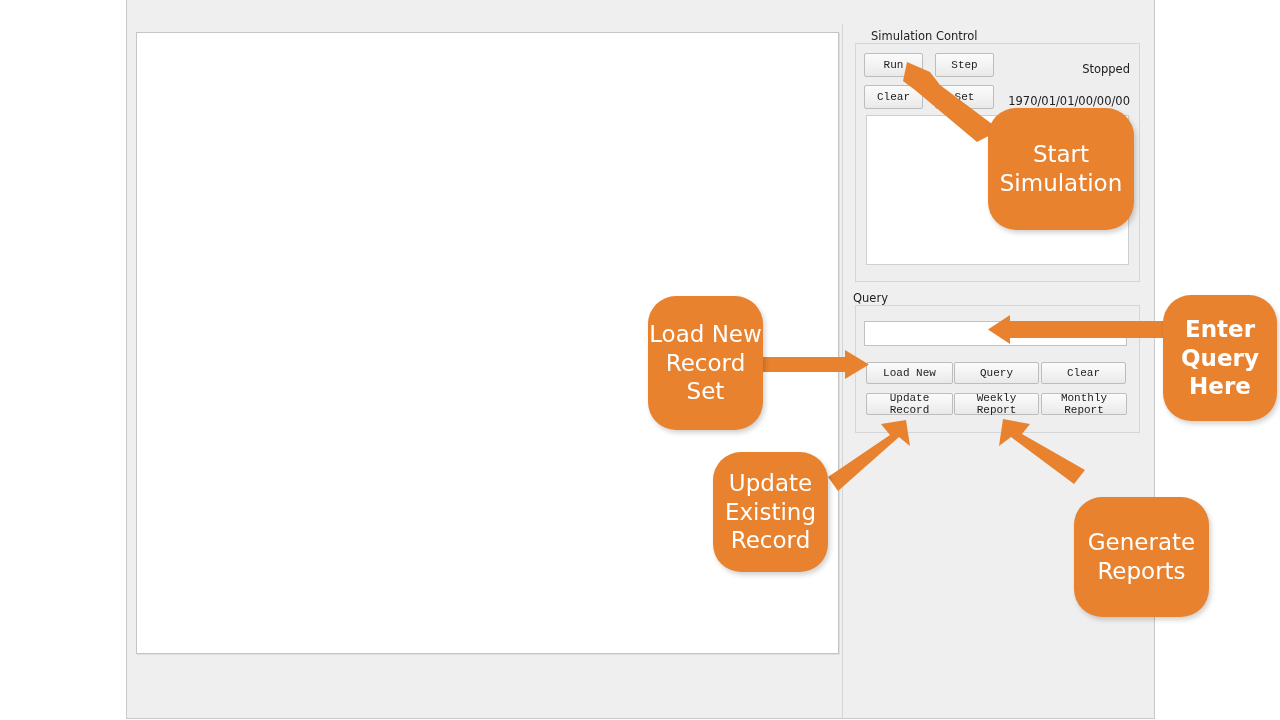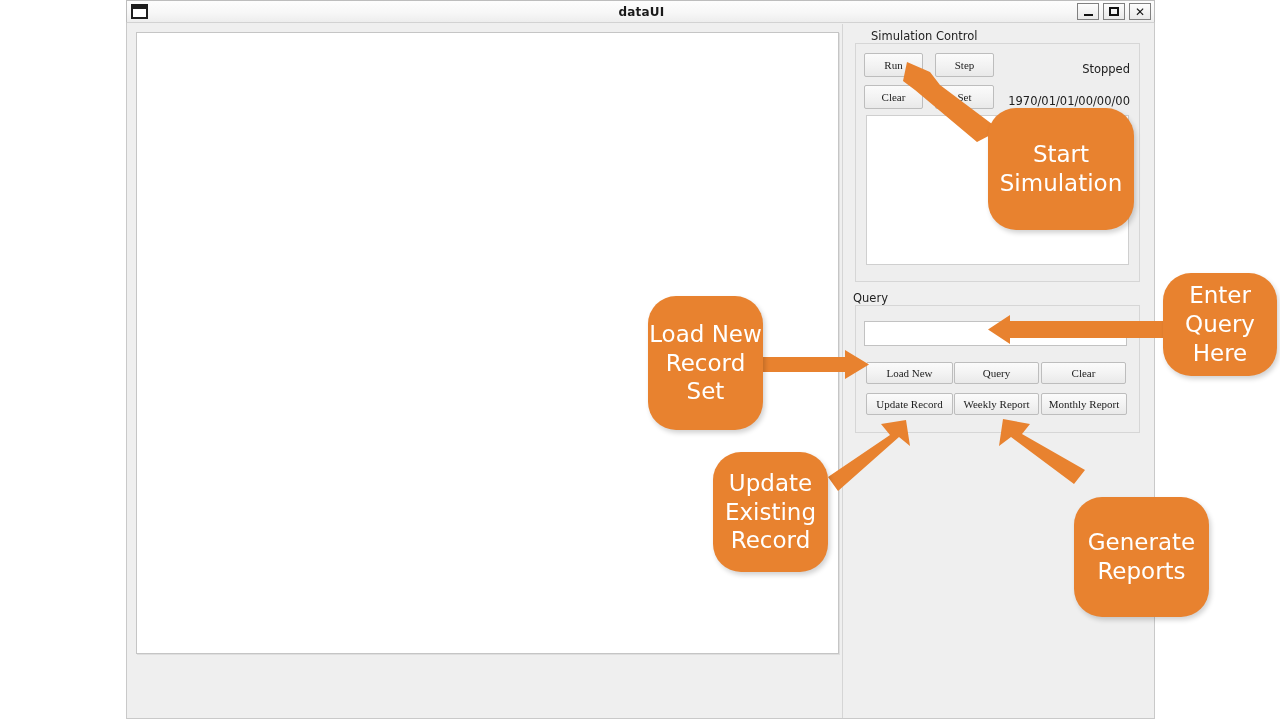--- a/index.html
+++ b/index.html
@@ -157,21 +157,21 @@
     border: 1px solid #d6d6d6;
     box-sizing: border-box;
   }
 
   .btn {
     position: absolute;
     background: linear-gradient(to bottom, #fbfbfb 0%, #f3f3f3 50%, #e9e9e9 100%);
     border: 1px solid #bdbdbd;
     border-radius: 2px;
     box-sizing: border-box;
-    font-family: Liberation Serif, serif;
+    font-family: Liberation Mono, monospace;
     font-size: 11px;
     color: #1c1c1c;
     display: flex;
     align-items: center;
     justify-content: center;
     cursor: pointer;
     padding: 0;
   }
 
   .status-text {
@@ -255,35 +255,20 @@
 
   <input class="query-input" style="left: 864px; top: 321px; width: 263px; height: 25px;" placeholder="">
 
   <button class="btn" style="left:866px; top:362px; width:87px; height:22px;">Load New</button>
   <button class="btn" style="left:954px; top:362px; width:85px; height:22px;">Query</button>
   <button class="btn" style="left:1041px; top:362px; width:85px; height:22px;">Clear</button>
   <button class="btn" style="left:866px; top:393px; width:87px; height:22px;">Update Record</button>
   <button class="btn" style="left:954px; top:393px; width:85px; height:22px;">Weekly Report</button>
   <button class="btn" style="left:1041px; top:393px; width:86px; height:22px;">Monthly Report</button>
 
-  <div class="titlebar">
-    <div class="app-icon"></div>
-    <div class="title-text">dataUI</div>
-    <div class="wbtns">
-      <div class="wbtn">
-          <span class="min-glyph"></span>
-        </div>
-      <div class="wbtn">
-          <span class="max-glyph"></span>
-        </div>
-      <div class="wbtn">
-          <span class="close-glyph">✕</span>
-        </div>
-    </div>
-  </div>
 
   <svg class="annot-svg" viewBox="0 0 1280 720" xmlns="http://www.w3.org/2000/svg">
 
     <g>
       <polygon points="1000,130 940,85 930,72 907,62 903,81 915,90 977,142" fill="#E8822F"></polygon>
     </g>
 
     <g>
       <polygon points="1168,321 1168,338 1010,338 1010,344 988,329.5 1010,315 1010,321" fill="#E8822F"></polygon>
     </g>
@@ -296,21 +281,21 @@
       <polygon points="828,477 890,435 881,424 906,420 910,446 899,437 838,491" fill="#E8822F"></polygon>
     </g>
 
     <g>
       <polygon points="1085,470 1022,434 1030,424 1003,419 999,446 1011,437 1074,484" fill="#E8822F"></polygon>
     </g>
   </svg>
 
   <div class="callout" style="left:988px; top:108px; width:146px; height:122px;">Start Simulation</div>
 
-  <div class="callout" style="left:1163px; top:273px; width:114px; height:103px;">Enter Query Here</div>
+  <div class="callout" style="left:1163px; top:295px; width:114px; height:126px;font-weight:bold;">Enter Query Here</div>
 
   <div class="callout" style="left:713px; top:452px; width:115px; height:120px;">Update Existing Record</div>
 
   <div class="callout" style="left:648px; top:296px; width:115px; height:134px;">Load New Record Set</div>
 
   <div class="callout" style="left:1074px; top:457px; width:135px; height:120px;margin-top:40px;">Generate Reports</div>
 
 </div>
 
 </body></html>

